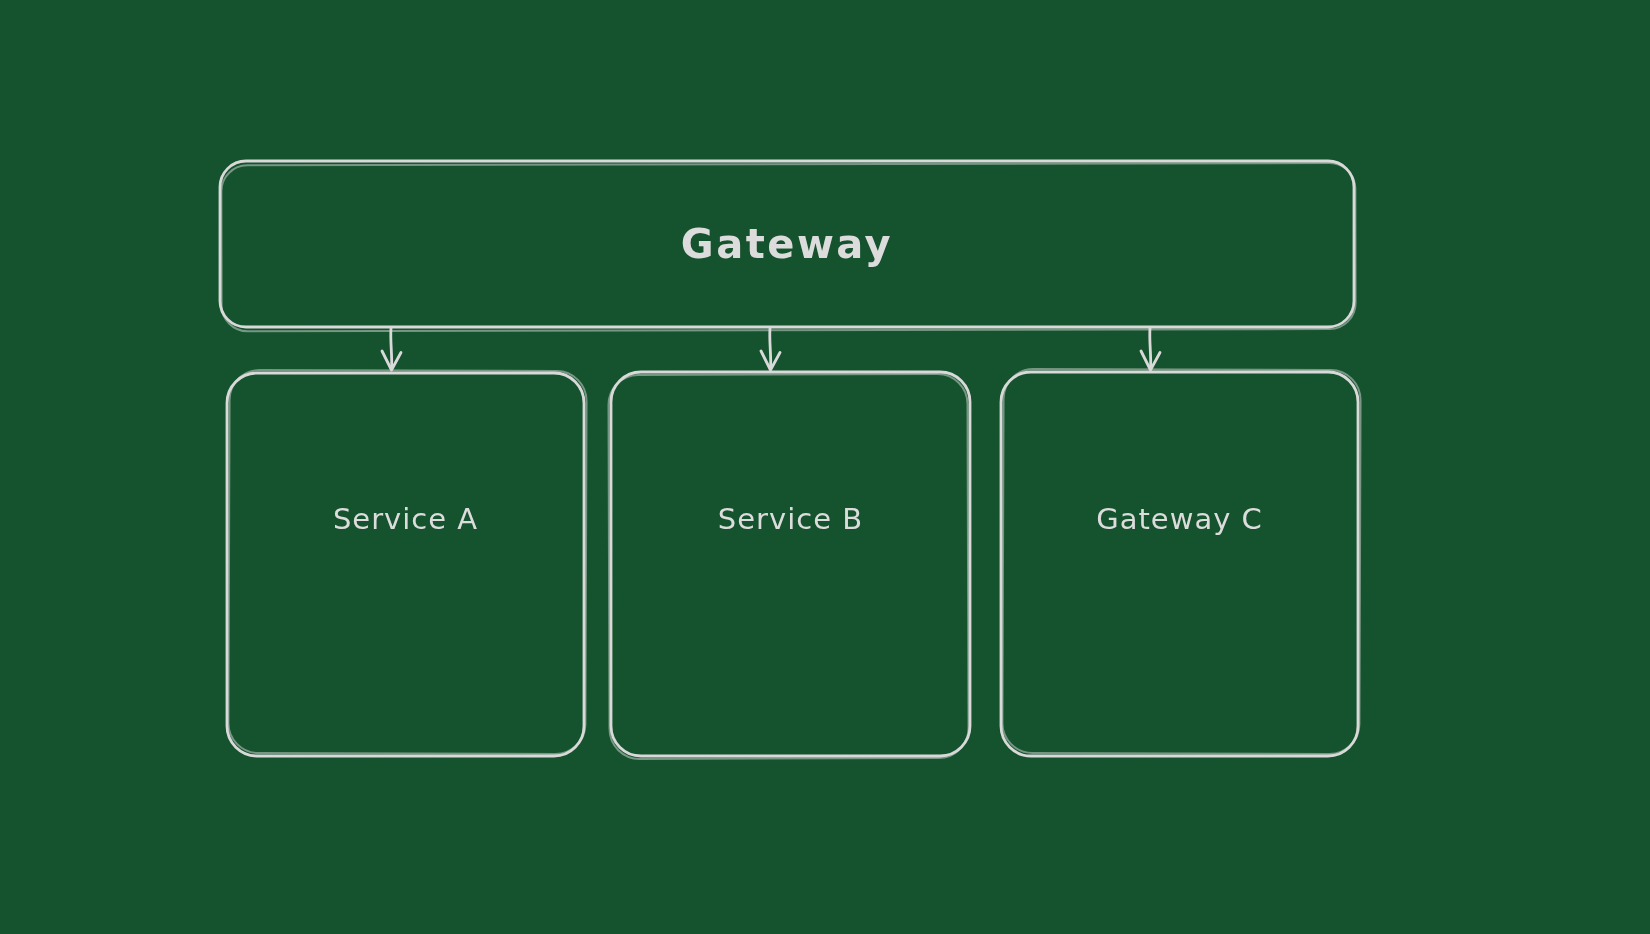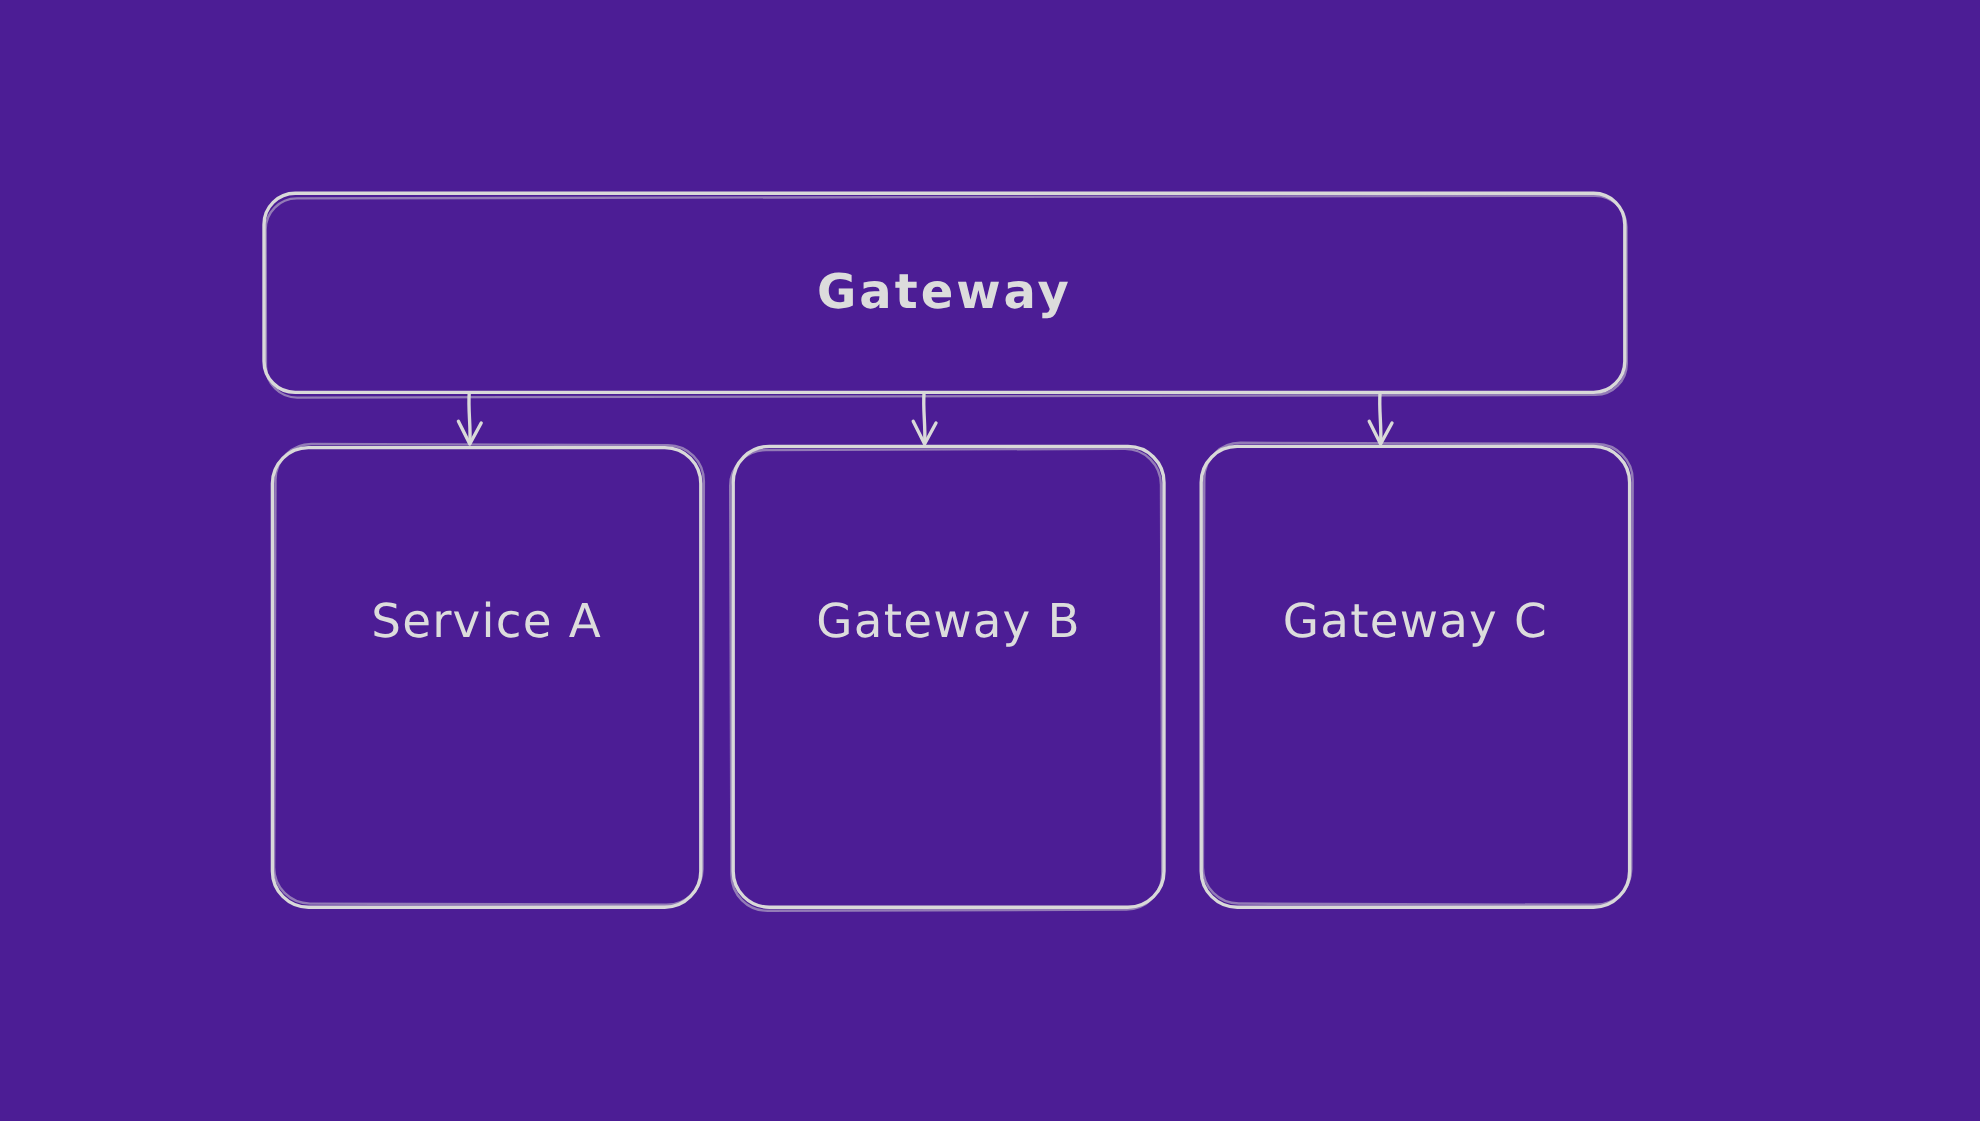--- a/index.html
+++ b/index.html
@@ -4,21 +4,21 @@
 <style>
   html, body {
     margin: 0;
     padding: 0;
     background: #131313;
   }
   .canvas {
     position: relative;
     width: 1650px;
     height: 934px;
-    background: #4c1d95;
+    background: #14532d;
     overflow: hidden;
     font-family: "DejaVu Sans", sans-serif;
   }
   .diagram-svg {
     position: absolute;
     left: 0;
     top: 0;
     width: 1650px;
     height: 934px;
     display: block;
@@ -48,21 +48,21 @@
     top: 161px;
     width: 1134px;
     height: 166px;
     font-size: 40px;
     font-weight: 600;
     letter-spacing: 2.5px;
   }
   .service-label {
     top: 373px;
     height: 291px;
-    font-size: 39px;
+    font-size: 29px;
     font-weight: 500;
     letter-spacing: 1px;
   }
   .service-a-label { left: 227px;  width: 357px; }
   .service-b-label { left: 611px;  width: 359px; }
   .service-c-label { left: 1001px; width: 357px; }
 </style>
 </head>
 <body>
 
@@ -103,17 +103,17 @@
     <g stroke="#d9d9d9">
       <path class="shape" d="M1150 328 C 1149 342, 1151.5 356, 1150.5 369"></path>
       <path class="shape" d="M1141 351 L1150.5 370 L1160 352.5"></path>
     </g>
   </svg>
 
   <div class="node-label gateway-label">Gateway</div>
 
   <div class="node-label service-label service-a-label">Service A</div>
 
-  <div class="node-label service-label service-b-label">Gateway B</div>
+  <div class="node-label service-label service-b-label">Service B</div>
 
   <div class="node-label service-label service-c-label">Gateway C</div>
 
 </div>
 
 </body></html>

